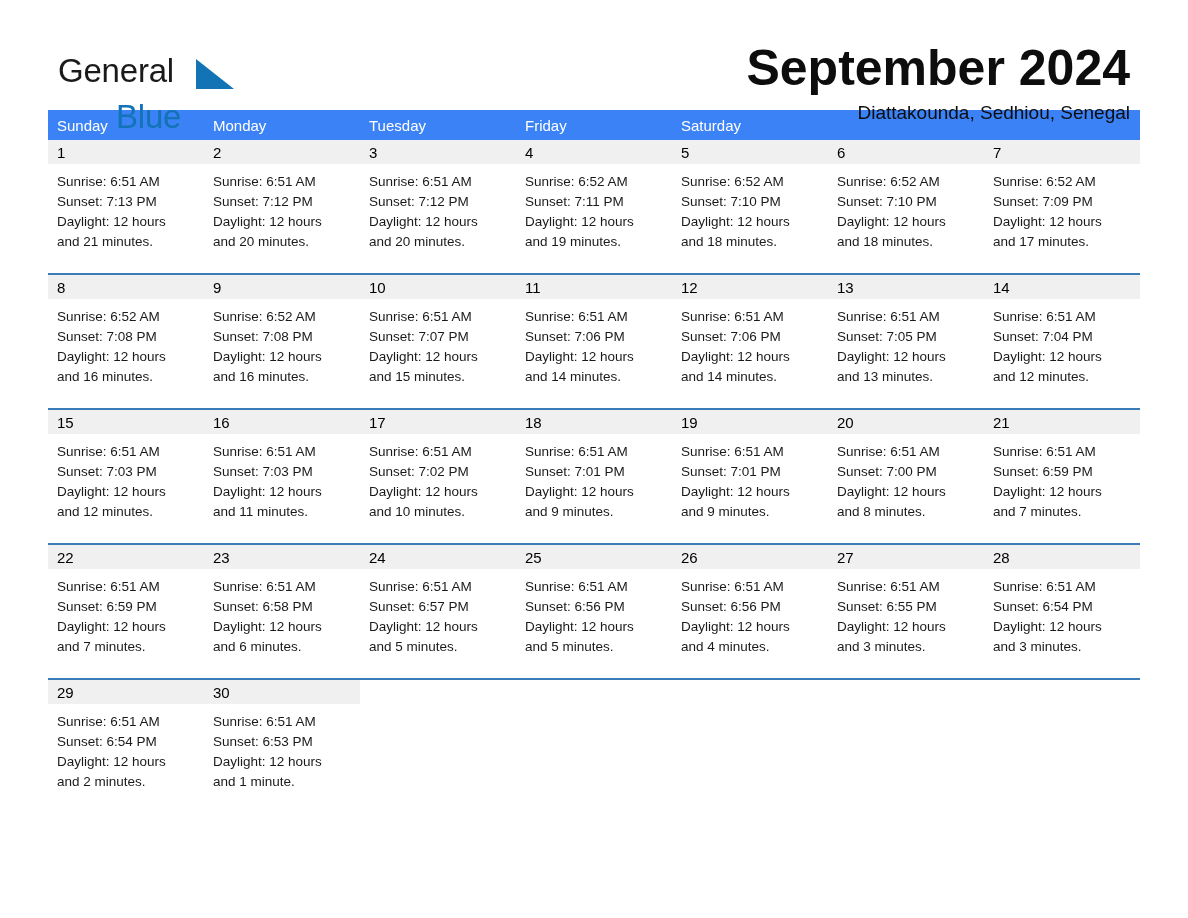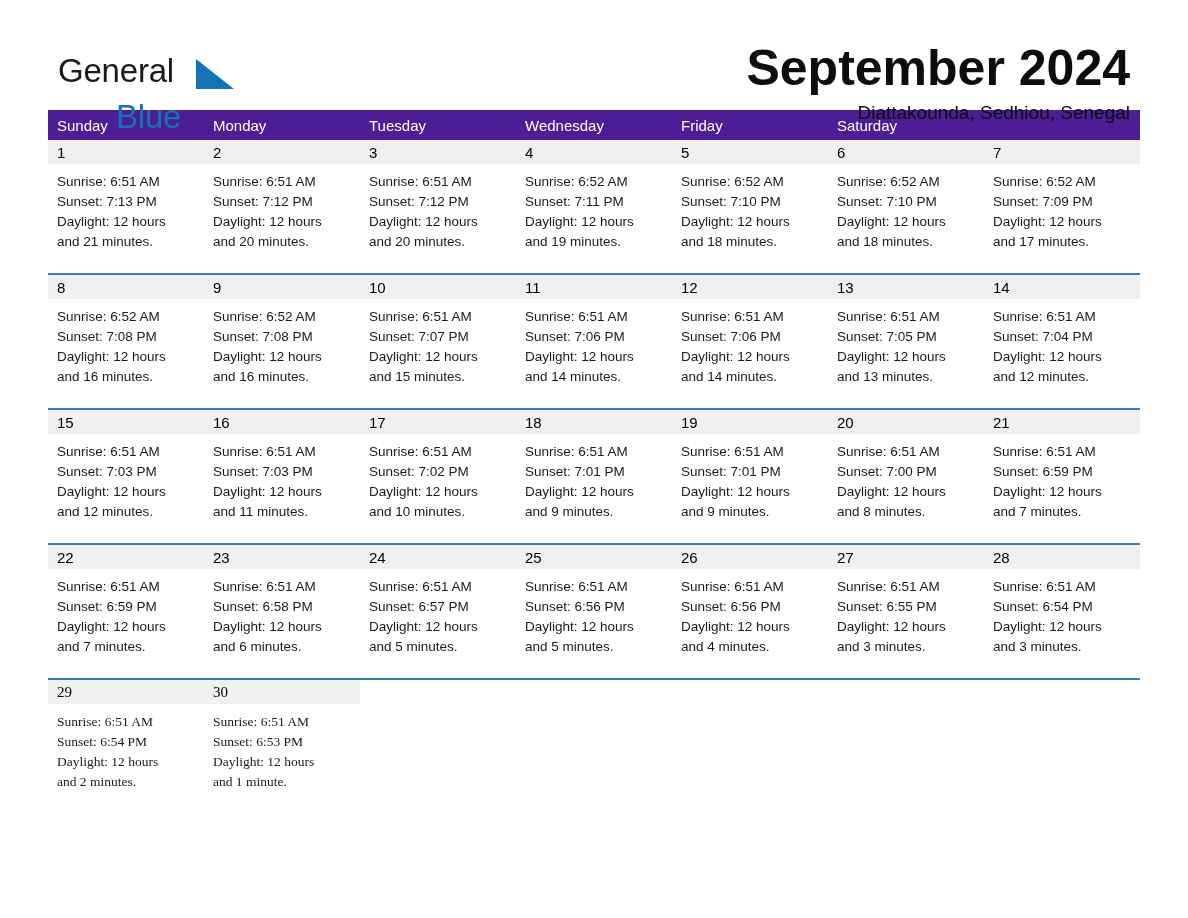--- a/index.html
+++ b/index.html
@@ -90,21 +90,21 @@
   }
 
   
   .calendar {
     margin: 0 48px;
     width: 1092px;
   }
 
   .dow-row {
     display: flex;
-    background: #4c1d95;
+    background: #3b82f6;
     text-align: center;
   }
   .dow-cell {
     width: 156px;
     height: 30px;
     display: flex;
     align-items: center;
     padding-left: 9px;
     color: #ffffff;
     font-size: 15px;
@@ -142,21 +142,21 @@
   .day-body {
     padding: 8px 6px 0 9px;
   }
   .day-body .line {
     font-size: 13.5px;
     line-height: 20px;
     color: #1a1a1a;
     white-space: nowrap;
   }
 
-  .week.last .day { height: 134px; font-family: Liberation Serif, serif; }
+  .week.last .day { height: 134px; }
 </style>
 </head>
 <body>
 
 <div class="page">
 
   <div class="header">
 
     <div class="logo">
       <div class="logo-general">General</div>
@@ -170,21 +170,20 @@
     </div>
 
   </div>
 
   <div class="calendar">
 
     <div class="dow-row">
       <div class="dow-cell">Sunday</div>
       <div class="dow-cell">Monday</div>
       <div class="dow-cell">Tuesday</div>
-      <div class="dow-cell">Wednesday</div>
       <div class="dow-cell">Friday</div>
       <div class="dow-cell">Saturday</div>
     </div>
 
     <div class="week first">
       <div class="day">
         <div class="daynum-band">
             <span class="daynum">1</span>
           </div>
         <div class="day-body">

